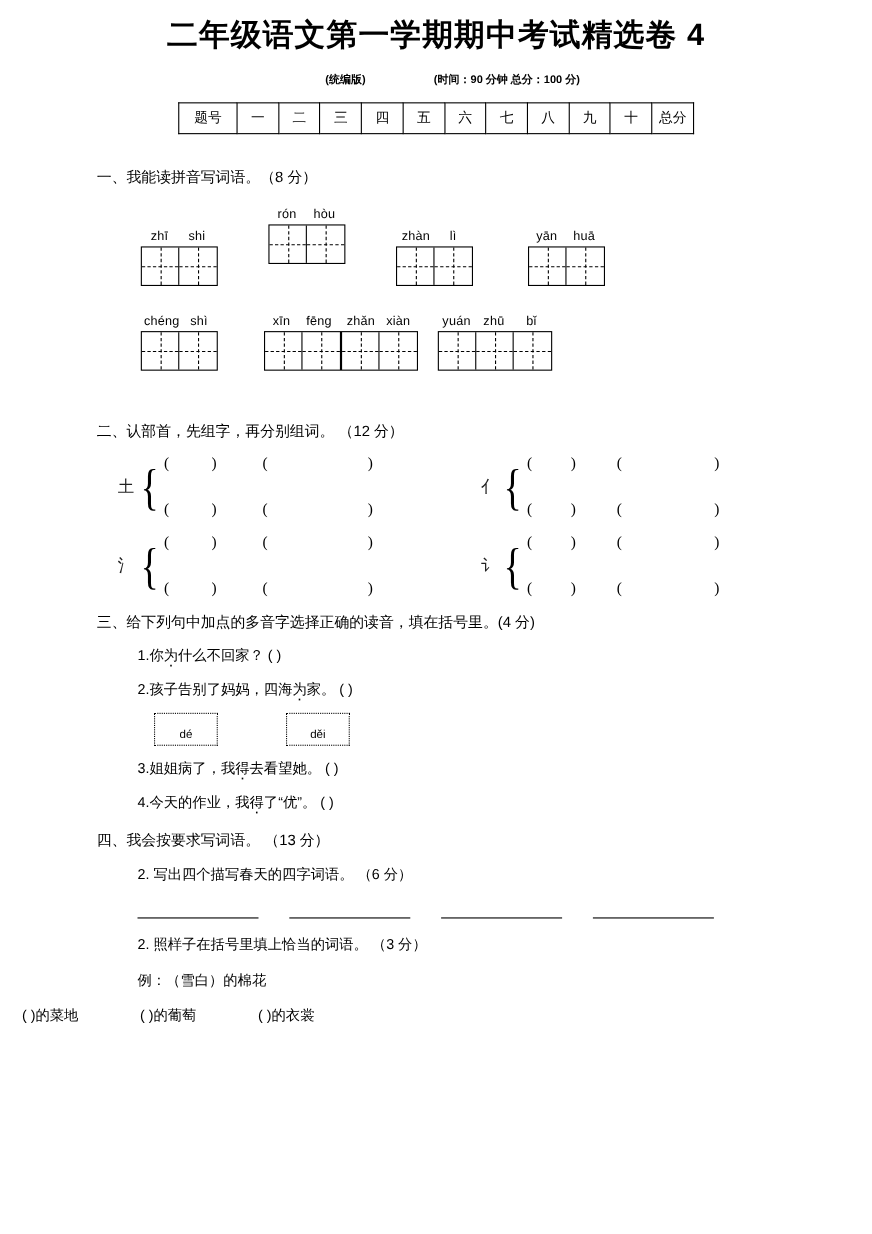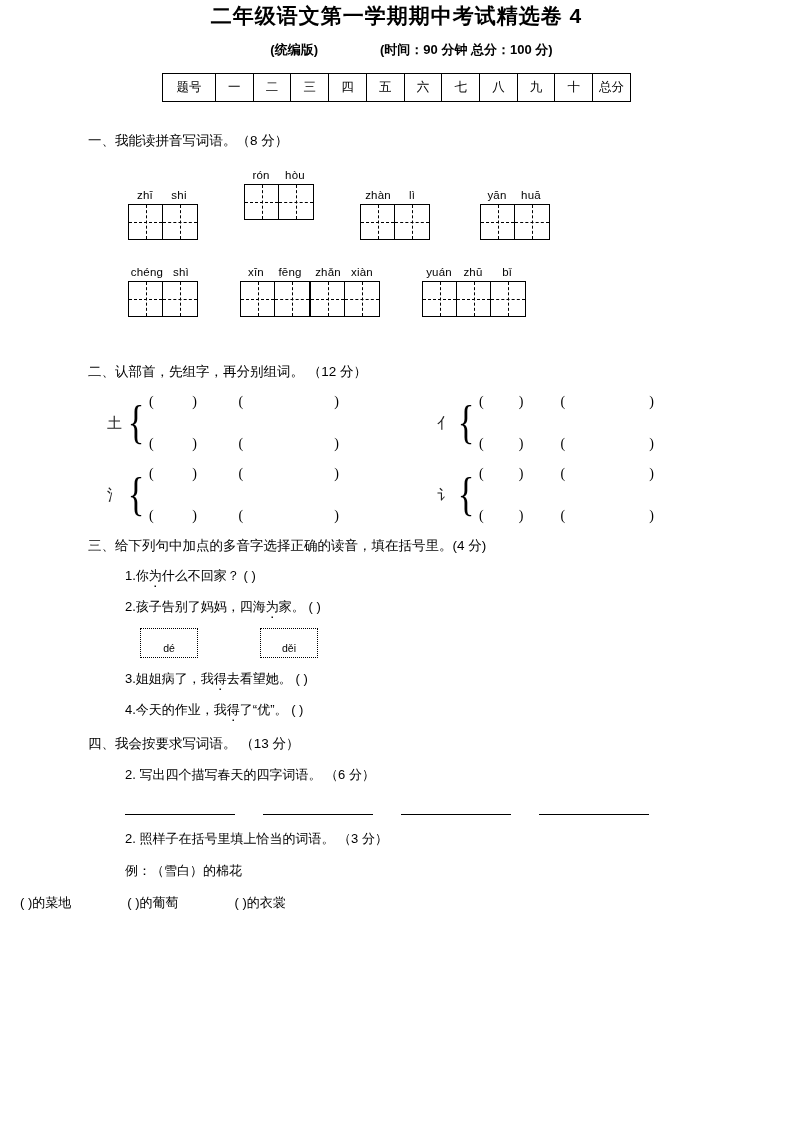--- a/index.html
+++ b/index.html
@@ -21,33 +21,33 @@
     height: 1122px;
     padding: 0;
     box-sizing: border-box;
   }
 
   
   .title {
     text-align: center;
     font-family: "Liberation Sans", "DejaVu Sans", sans-serif;
     font-weight: bold;
-    font-size: 21px;
+    font-size: 28px;
     letter-spacing: 1px;
-    margin: 4px;
+    margin: 17px;
     line-height: 1.1;
   }
   .subline {
     display: flex;
     justify-content: center;
     align-items: baseline;
     gap: 62px;
     font-family: "Liberation Sans", "DejaVu Sans", sans-serif;
     font-weight: bold;
-    font-size: 13px;
+    font-size: 10px;
     margin-top: 14px;
     padding-left: 30px;
   }
 
   
   .score-table-wrap {
     margin: 14px auto 0 auto;
     width: 469px;
   }
   table.score-table {
@@ -317,21 +317,21 @@
       <div class="q1-group" style="">
         <div class="pinyin-line">
           <span style="width:32px">xīn</span>
           <span style="width:36px">fēng</span>
         </div>
         <div class="tzg h34">
           <div class="cell"></div>
           <div class="cell"></div>
         </div>
       </div>
-      <div class="q1-group" style="margin-right:42px;">
+      <div class="q1-group" style="margin-right:18px;">
         <div class="pinyin-line">
           <span style="width:36px">zhǎn</span>
           <span style="width:32px">xiàn</span>
         </div>
         <div class="tzg h34">
           <div class="cell"></div>
           <div class="cell"></div>
         </div>
       </div>
       <div class="q1-group">

